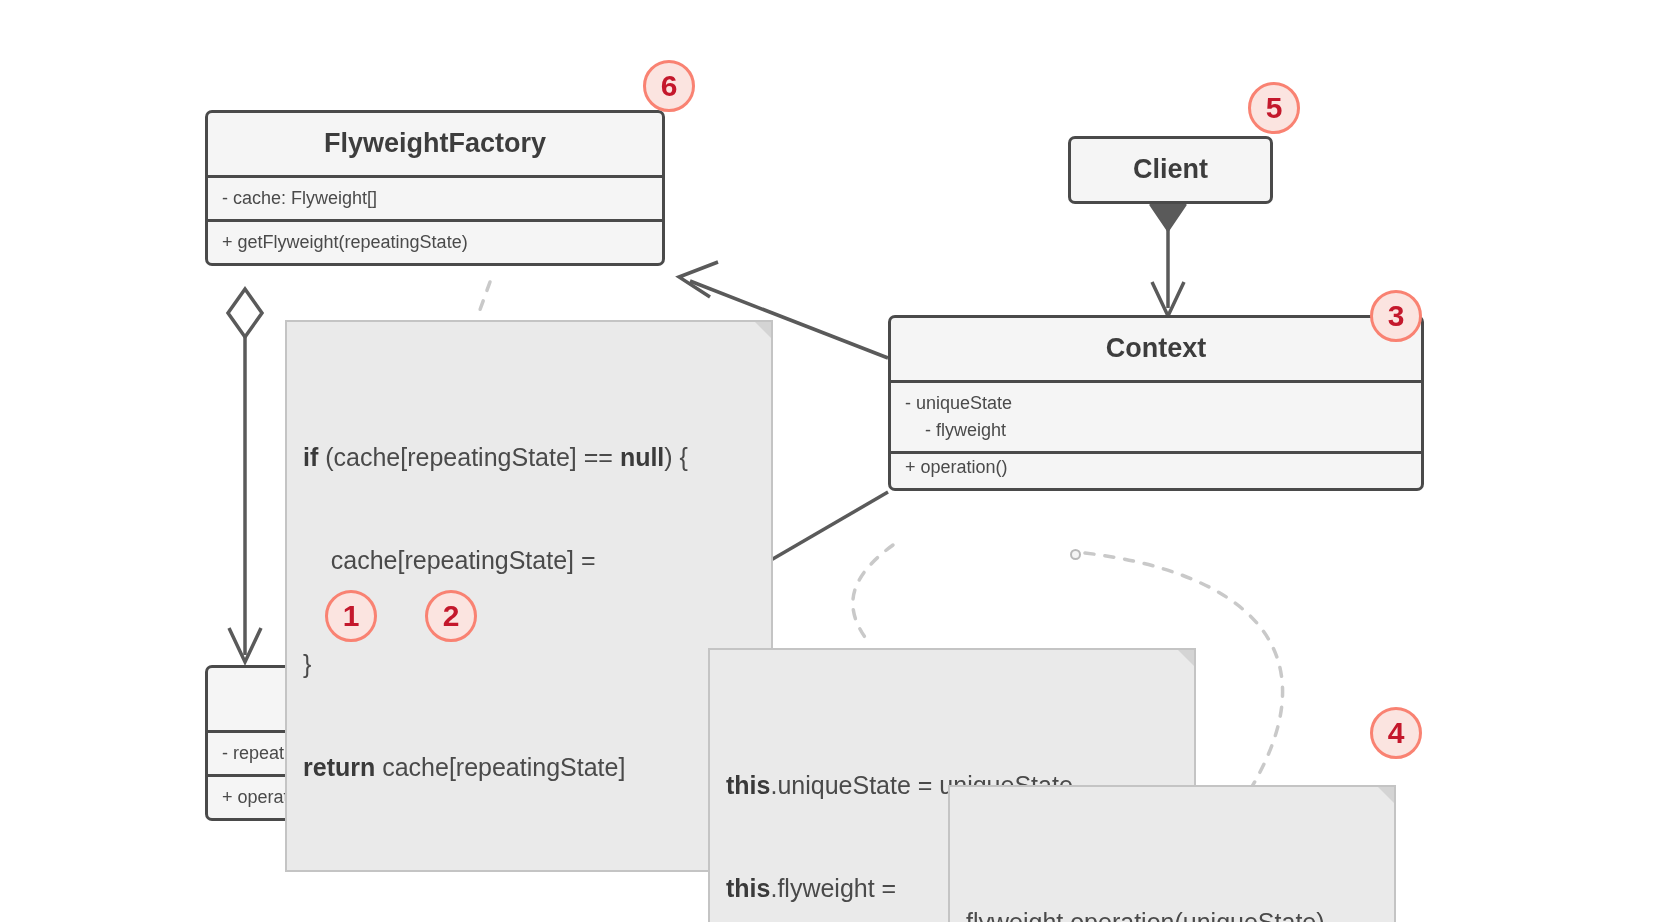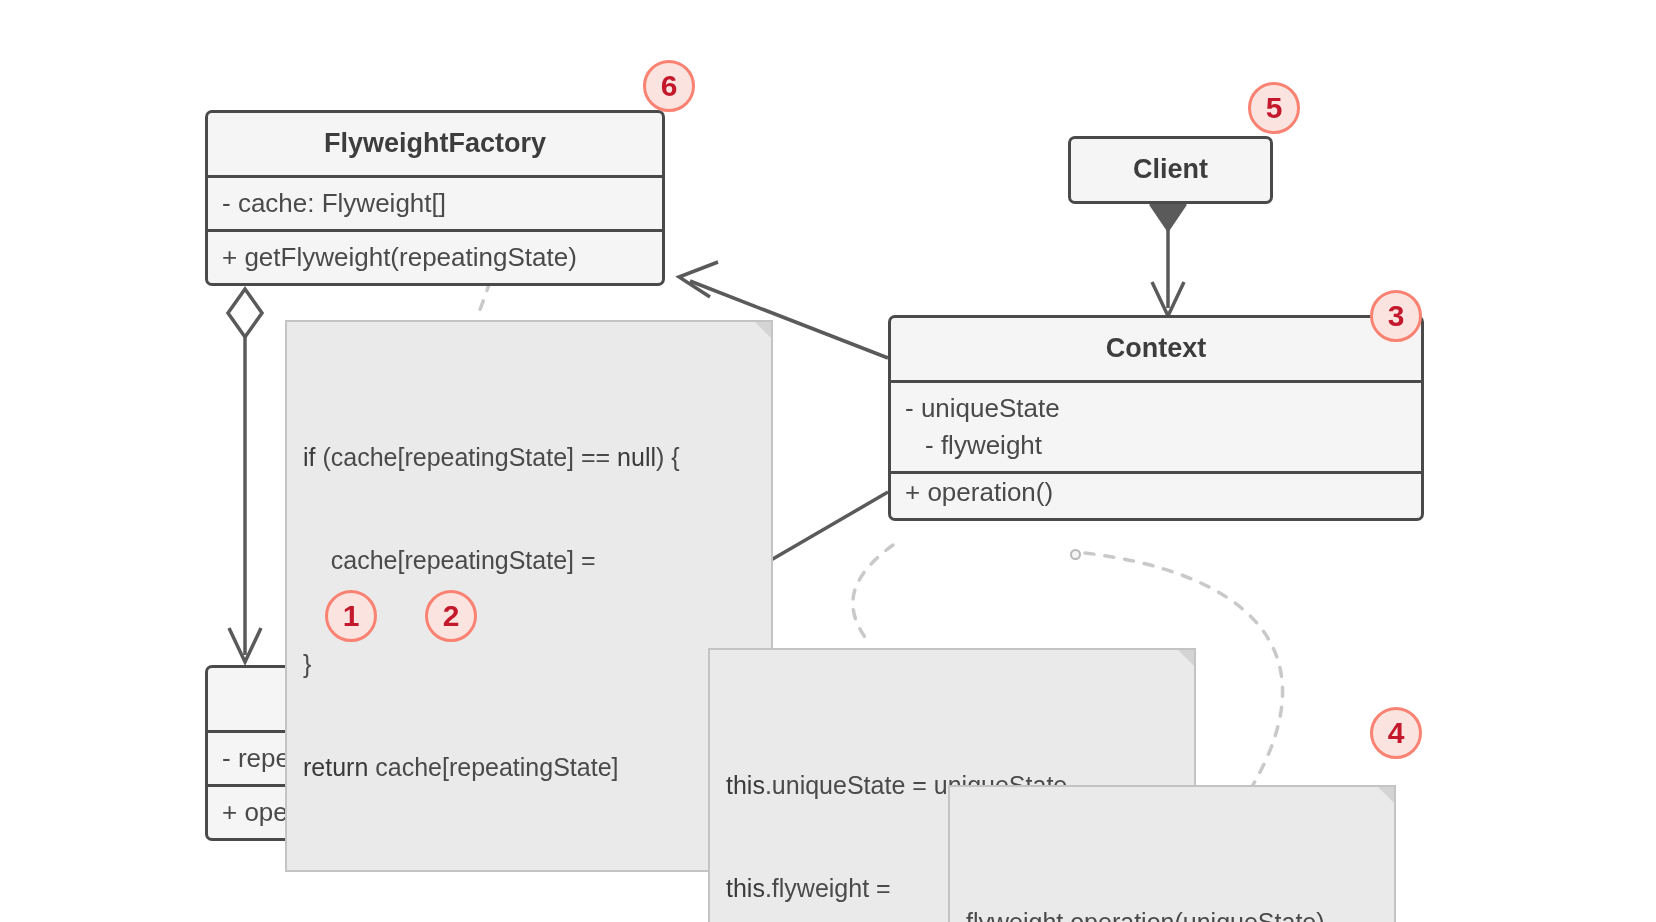--- a/index.html
+++ b/index.html
@@ -31,21 +31,21 @@
     position: absolute;
     box-sizing: border-box;
     border: 3px solid #4a4a4a;
     border-radius: 7px;
     background: #f5f5f5;
     overflow: hidden;
   }
   .uml-row {
     box-sizing: border-box;
     padding: 9px 14px;
-    font-size: 26px;
+    font-size: 18px;
     color: #4a4a4a;
     line-height: 1.28;
     white-space: nowrap;
   }
   .uml-title {
     text-align: center;
     font-weight: bold;
     font-size: 27px;
     color: #3d3d3d;
     padding: 13px 14px 14px 14px;
@@ -67,21 +67,21 @@
   }
   .uml-note .fold {
     position: absolute;
     top: 0;
     right: 0;
     width: 0;
     height: 0;
     border-left: 16px solid transparent;
     border-top: 16px solid #d4d4d4;
   }
-  .kw { font-weight: normal; color: #3a3a3a; }
+  .kw { font-weight: bold; color: #3a3a3a; }
   
   .badge {
     position: absolute;
     box-sizing: border-box;
     width: 52px;
     height: 52px;
     border-radius: 50%;
     background: #fbe4e0;
     border: 3px solid #f98272;
     color: #c4182c;

